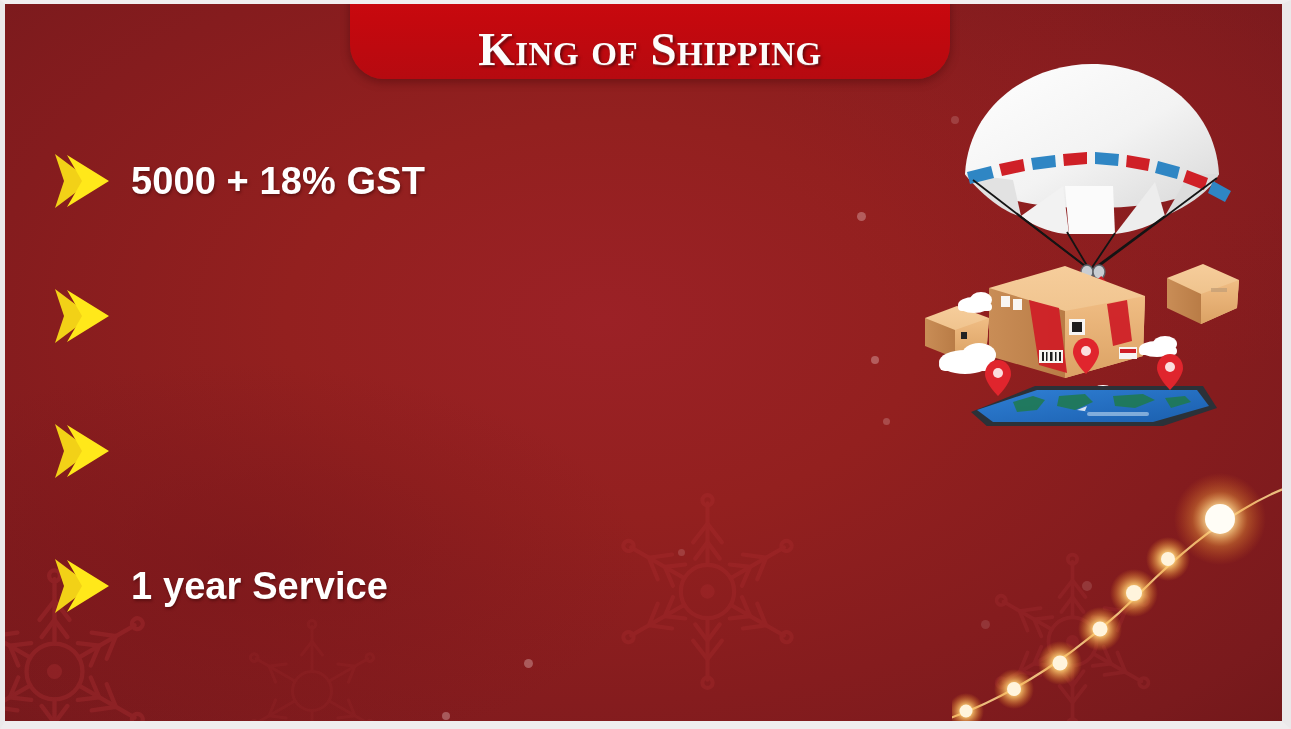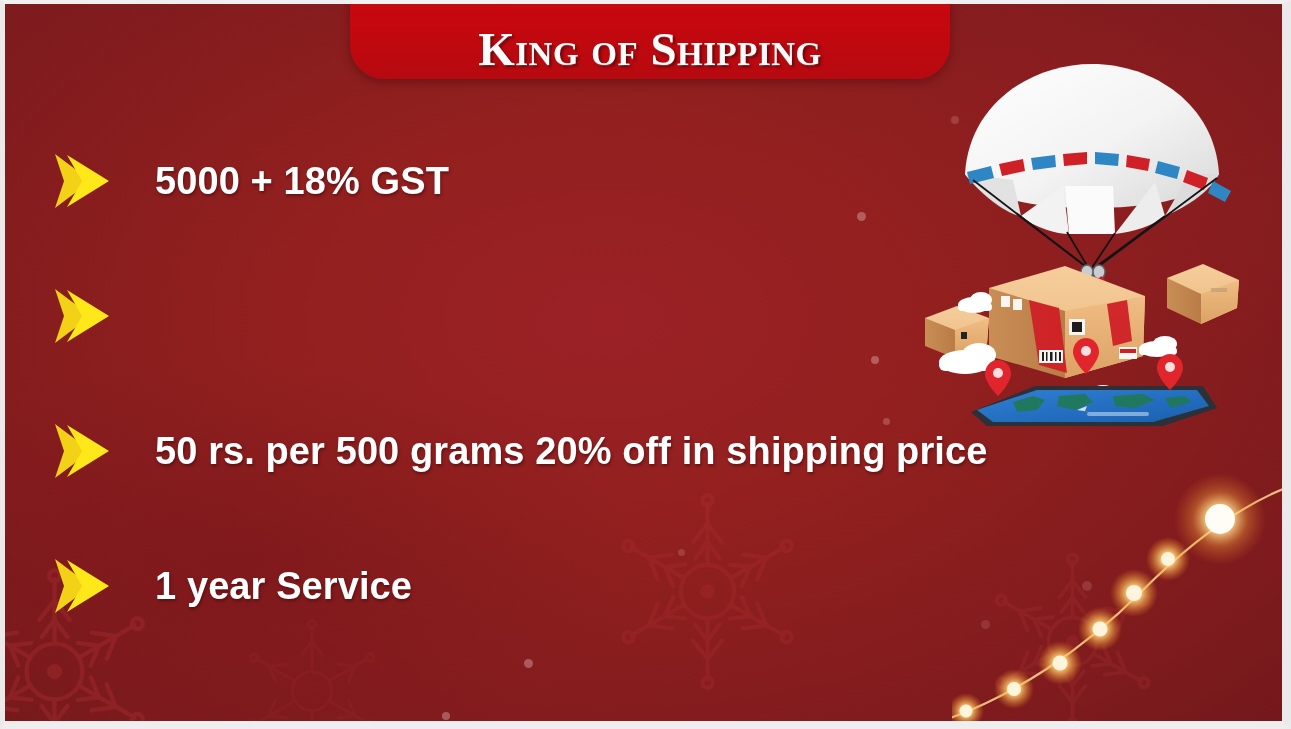--- a/index.html
+++ b/index.html
@@ -44,21 +44,21 @@
     font-family:"Liberation Serif","DejaVu Serif",serif;
     font-weight:700;color:#fdfcfb;
     font-size:47px;line-height:1;padding-bottom:6px;
     letter-spacing:.5px;font-variant:small-caps;
     text-shadow:2px 2px 3px rgba(70,6,9,.75), 0 1px 0 rgba(255,255,255,.25);
     white-space:nowrap;
   }
 
   
   .bullets{position:absolute;left:46px;top:148px;width:1180px;}
-  .bullet{display:flex;align-items:center;height:58px;margin-bottom:77px;gap:24px;}
+  .bullet{display:flex;align-items:center;height:58px;margin-bottom:77px;}
   .chev{width:66px;height:62px;flex:0 0 66px;margin-right:14px;}
   .chev svg{display:block;}
   .btext{
     color:#ffffff;font-weight:700;font-size:38px;line-height:1;
     letter-spacing:.1px;white-space:nowrap;
     text-shadow:1px 2px 3px rgba(62,8,10,.55);
   }
 
   
   .illus{position:absolute;left:912px;top:52px;width:350px;height:370px;}
@@ -221,21 +221,20 @@
       </span>
     </div>
 
     <div class="bullet">
       <span class="chev">
         <svg viewBox="0 0 66 62" width="66" height="62">
           <path d="M4 4 L40 31 L4 58 L13 31 Z" fill="#f2d117"></path>
           <path d="M16 5 L58 31 L16 57 L31 31 Z" fill="#ffe81a"></path>
         </svg>
       </span>
-      <span class="btext">50 rs. per 500 grams  20% off in shipping price</span>
     </div>
 
     <div class="bullet">
       <span class="chev">
         <svg viewBox="0 0 66 62" width="66" height="62">
           <path d="M4 4 L40 31 L4 58 L13 31 Z" fill="#f2d117"></path>
           <path d="M16 5 L58 31 L16 57 L31 31 Z" fill="#ffe81a"></path>
         </svg>
       </span>
       <span class="btext">1 year Service</span>

